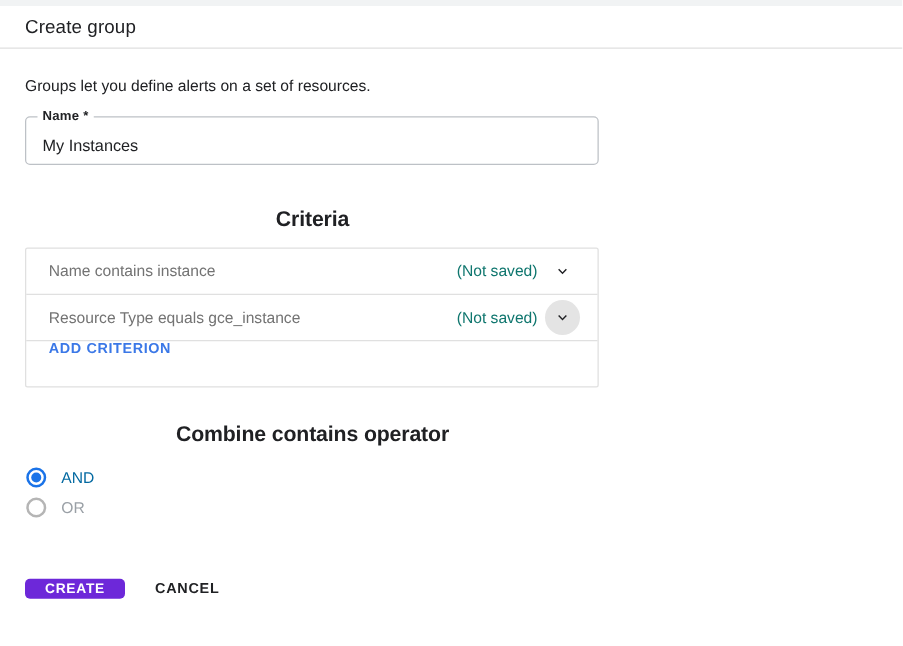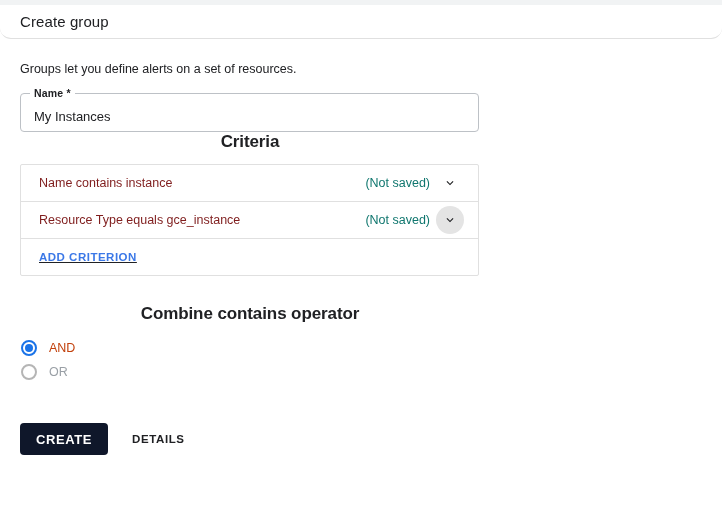--- a/index.html
+++ b/index.html
@@ -25,21 +25,20 @@
 
   
   .page-header {
     height: 34px;
     display: flex;
     align-items: center;
     padding: 0 8px 0 20px;
     background: #ffffff;
     border-bottom: 1px solid #e0e0e0;
     box-sizing: border-box;
-    border-radius: 11px;
   }
   .page-header .title {
     font-size: 15px;
     font-weight: 400;
     color: #202124;
     letter-spacing: 0.1px;
   }
 
   
   .content {
@@ -67,20 +66,21 @@
 
   
   .textfield {
     position: relative;
     width: 459px;
     height: 39px;
     box-sizing: border-box;
     border: 1px solid #bdc1c6;
     border-radius: 4px;
     background: #fff;
+    margin-bottom: 34px;
   }
   .textfield .legend {
     position: absolute;
     top: -7px;
     left: 9px;
     background: #ffffff;
     padding: 0 4px;
     font-size: 10.5px;
     font-weight: bold;
     color: #202124;
@@ -124,21 +124,21 @@
     display: flex;
     align-items: center;
     padding: 0 14px 0 18px;
     border-bottom: 1px solid #e0e0e0;
     box-sizing: border-box;
     position: relative;
   }
   .criteria-row .crit-label {
     flex: 1;
     font-size: 12.5px;
-    color: #7f1d1d;
+    color: #737373;
   }
   .criteria-row .crit-status {
     font-size: 12.5px;
     color: #0f766e;
     margin-right: 6px;
   }
   .chevron-btn {
     width: 28px;
     height: 28px;
     border-radius: 50%;
@@ -149,24 +149,22 @@
   }
   .chevron-btn.hovered {
     background: #e4e4e4;
   }
   .chevron-btn svg {
     display: block;
   }
   .add-criterion-row {
     height: 36px;
     display: flex;
-    align-items: center;
     padding: 0 0 0 18px;
     box-sizing: border-box;
-    text-decoration: underline;
   }
   .add-criterion-link {
     font-size: 11.5px;
     font-weight: bold;
     color: #3b78e7;
     letter-spacing: 0.5px;
     cursor: pointer;
   }
 
   
@@ -194,41 +192,41 @@
     top: 50%;
     left: 50%;
     transform: translate(-50%, -50%);
     width: 8px;
     height: 8px;
     border-radius: 50%;
     background: #1a73e8;
   }
   .radio-label {
     font-size: 12.5px;
-    color: #c2410c;
+    color: #0369a1;
   }
   .radio-label.disabled {
     color: #9aa0a6;
   }
 
   
   .actions {
     display: flex;
     align-items: center;
     margin-top: 40px;
   }
   .btn-create {
-    background: #0f172a;
+    background: #6d28d9;
     color: #ffffff;
     border: none;
     border-radius: 4px;
-    height: 32px;
+    height: 16px;
     padding: 0 16px;
     font-family: "Liberation Sans", sans-serif;
-    font-size: 13px;
+    font-size: 11px;
     font-weight: bold;
     letter-spacing: 0.6px;
     cursor: pointer;
   }
   .btn-cancel {
     background: transparent;
     border: none;
     color: #202124;
     height: 28px;
     padding: 0 10px;
@@ -323,19 +321,19 @@
       <span class="radio-label">AND</span>
     </div>
 
     <div class="radio-row">
       <span class="radio-outer disabled"></span>
       <span class="radio-label disabled">OR</span>
     </div>
 
     <div class="actions">
       <button class="btn-create">CREATE</button>
-      <button class="btn-cancel">DETAILS</button>
+      <button class="btn-cancel">CANCEL</button>
     </div>
 
   </div>
 
 
 </div>
 
 </body></html>

